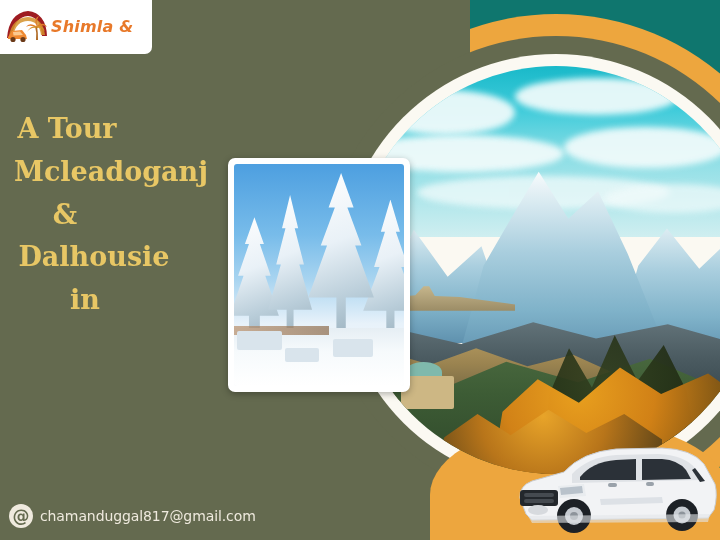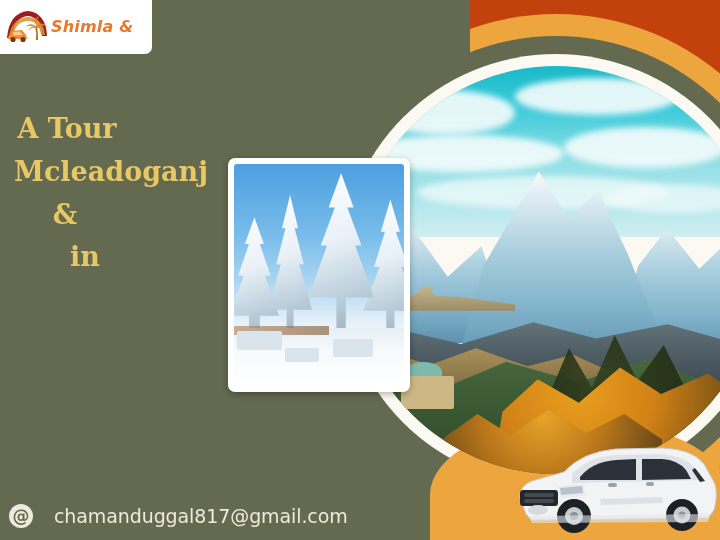--- a/index.html
+++ b/index.html
@@ -4,21 +4,21 @@
 <style>
   html,body{margin:0;padding:0;}
   body{
     width:720px;height:540px;
     font-family:"Liberation Sans",sans-serif;
     overflow:hidden;
   }
   #poster{
     position:relative;
     width:720px;height:540px;
-    background:#c2410c;
+    background:#0f766e;
     overflow:hidden;
   }
 
   
   .olive-panel{
     position:absolute;left:0;top:0;
     width:470px;height:540px;
     background:#646a4f;
     z-index:3;
   }
@@ -258,24 +258,24 @@
     background:#efeade;
     color:#646a4f;
     font-family:"DejaVu Sans",sans-serif;
     font-size:17px;
     font-weight:bold;
     display:flex;align-items:center;justify-content:center;
     flex:0 0 auto;
     line-height:1;
   }
   .email-text{
-    margin-left:21px;
+    margin-left:7px;
     color:#efeade;
     font-family:"DejaVu Sans",sans-serif;
-    font-size:19px;
+    font-size:14px;
     letter-spacing:-.1px;
     white-space:nowrap;
   }
 </style>
 </head>
 <body>
 
 <div id="poster">
 
   <div class="ring-orange"></div>
@@ -369,20 +369,21 @@
     </div>
     <div class="logo-text">
       <span class="logo-l1">Shimla &amp;</span>
     </div>
   </div>
 
   <div class="headline">
     <span class="ln l1">A Tour</span>
     <span class="ln l3">Mcleadoganj</span>
     <span class="ln l4">&amp;</span>
+    <span class="ln l5">Dalhousie</span>
     <span class="ln l6">in</span>
   </div>
 
   <div class="email-row">
     <span class="at-icon">@</span>
     <span class="email-text">chamanduggal817@gmail.com</span>
   </div>
 
 </div>
 

